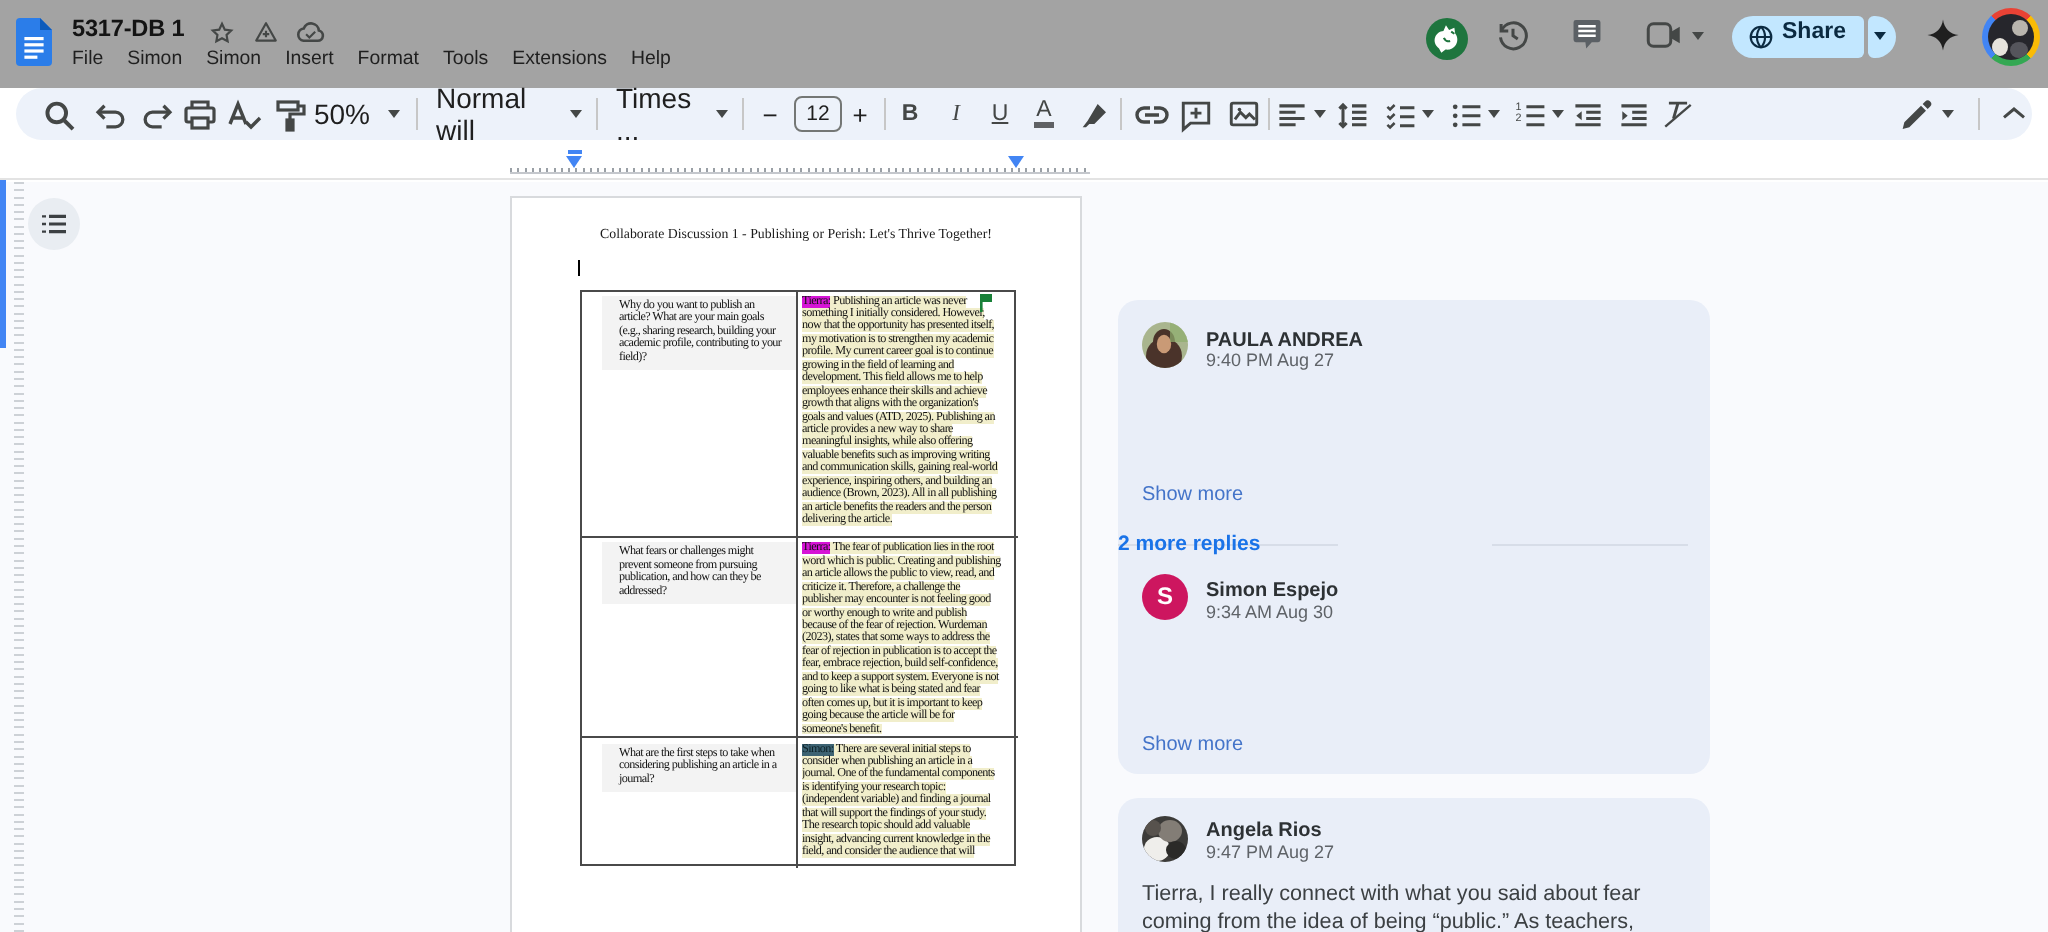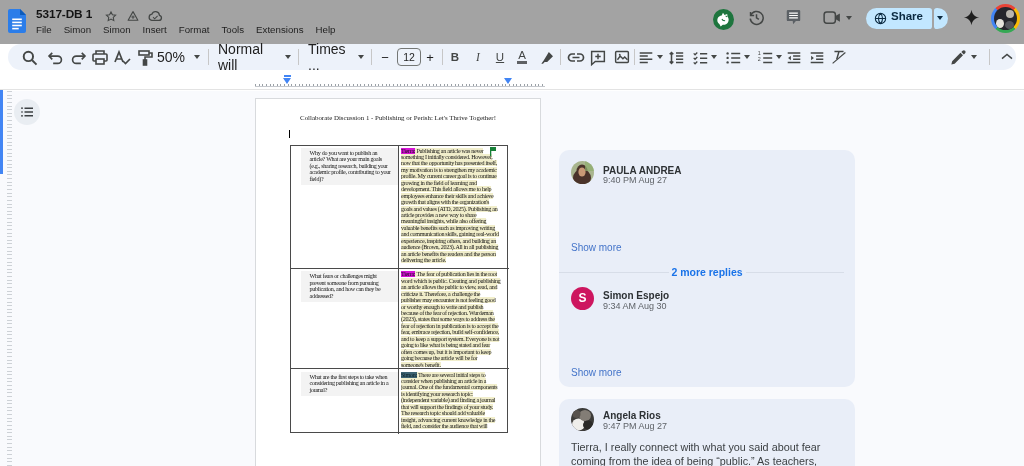--- a/index.html
+++ b/index.html
@@ -49,21 +49,21 @@
 .hline{position:absolute;left:0;width:218px;height:1px;background:#4a4a4a}
 
 #ccaret{position:absolute}
 
 .card{position:absolute;left:559px;width:296px;background:#e9eef8;border-radius:10px}
 .cavatar{position:absolute;left:12px;width:23px;height:23px;border-radius:50%;overflow:hidden}
 .cname{position:absolute;left:44px;font-size:10px;font-weight:700;color:#2d3134}
 .cts{position:absolute;left:44px;font-size:9px;color:#5f6368}
 .cbody{position:absolute;left:12px;width:274px;font-size:10.8px;line-height:13.6px;color:#3c4043}
 .showmore{position:absolute;left:12px;font-size:10px;color:#4474c9}
-.replies{position:absolute;left:0;width:100%;text-align:center;font-size:10.5px;font-weight:700;color:#1a73e8}
+.replies{position:absolute;left:0;width:100%;font-size:10.5px;font-weight:700;color:#1a73e8}
 .rline{position:absolute;top:5px;height:1px;background:#d7dde8}
 </style></head>
 <body>
 <div id="app">
 
 <div id="header">
   <svg id="docslogo" viewBox="0 0 18 24">
     <path d="M2 0h10l6 6v16a2 2 0 0 1-2 2H2a2 2 0 0 1-2-2V2a2 2 0 0 1 2-2z" fill="#2b7de9" transform="translate(0 0) scale(1)"></path>
     <path d="M12 0l6 6h-6z" fill="#0d5bbb"></path>
     <rect x="4.2" y="9.5" width="9.6" height="1.6" fill="#fff"></rect>

